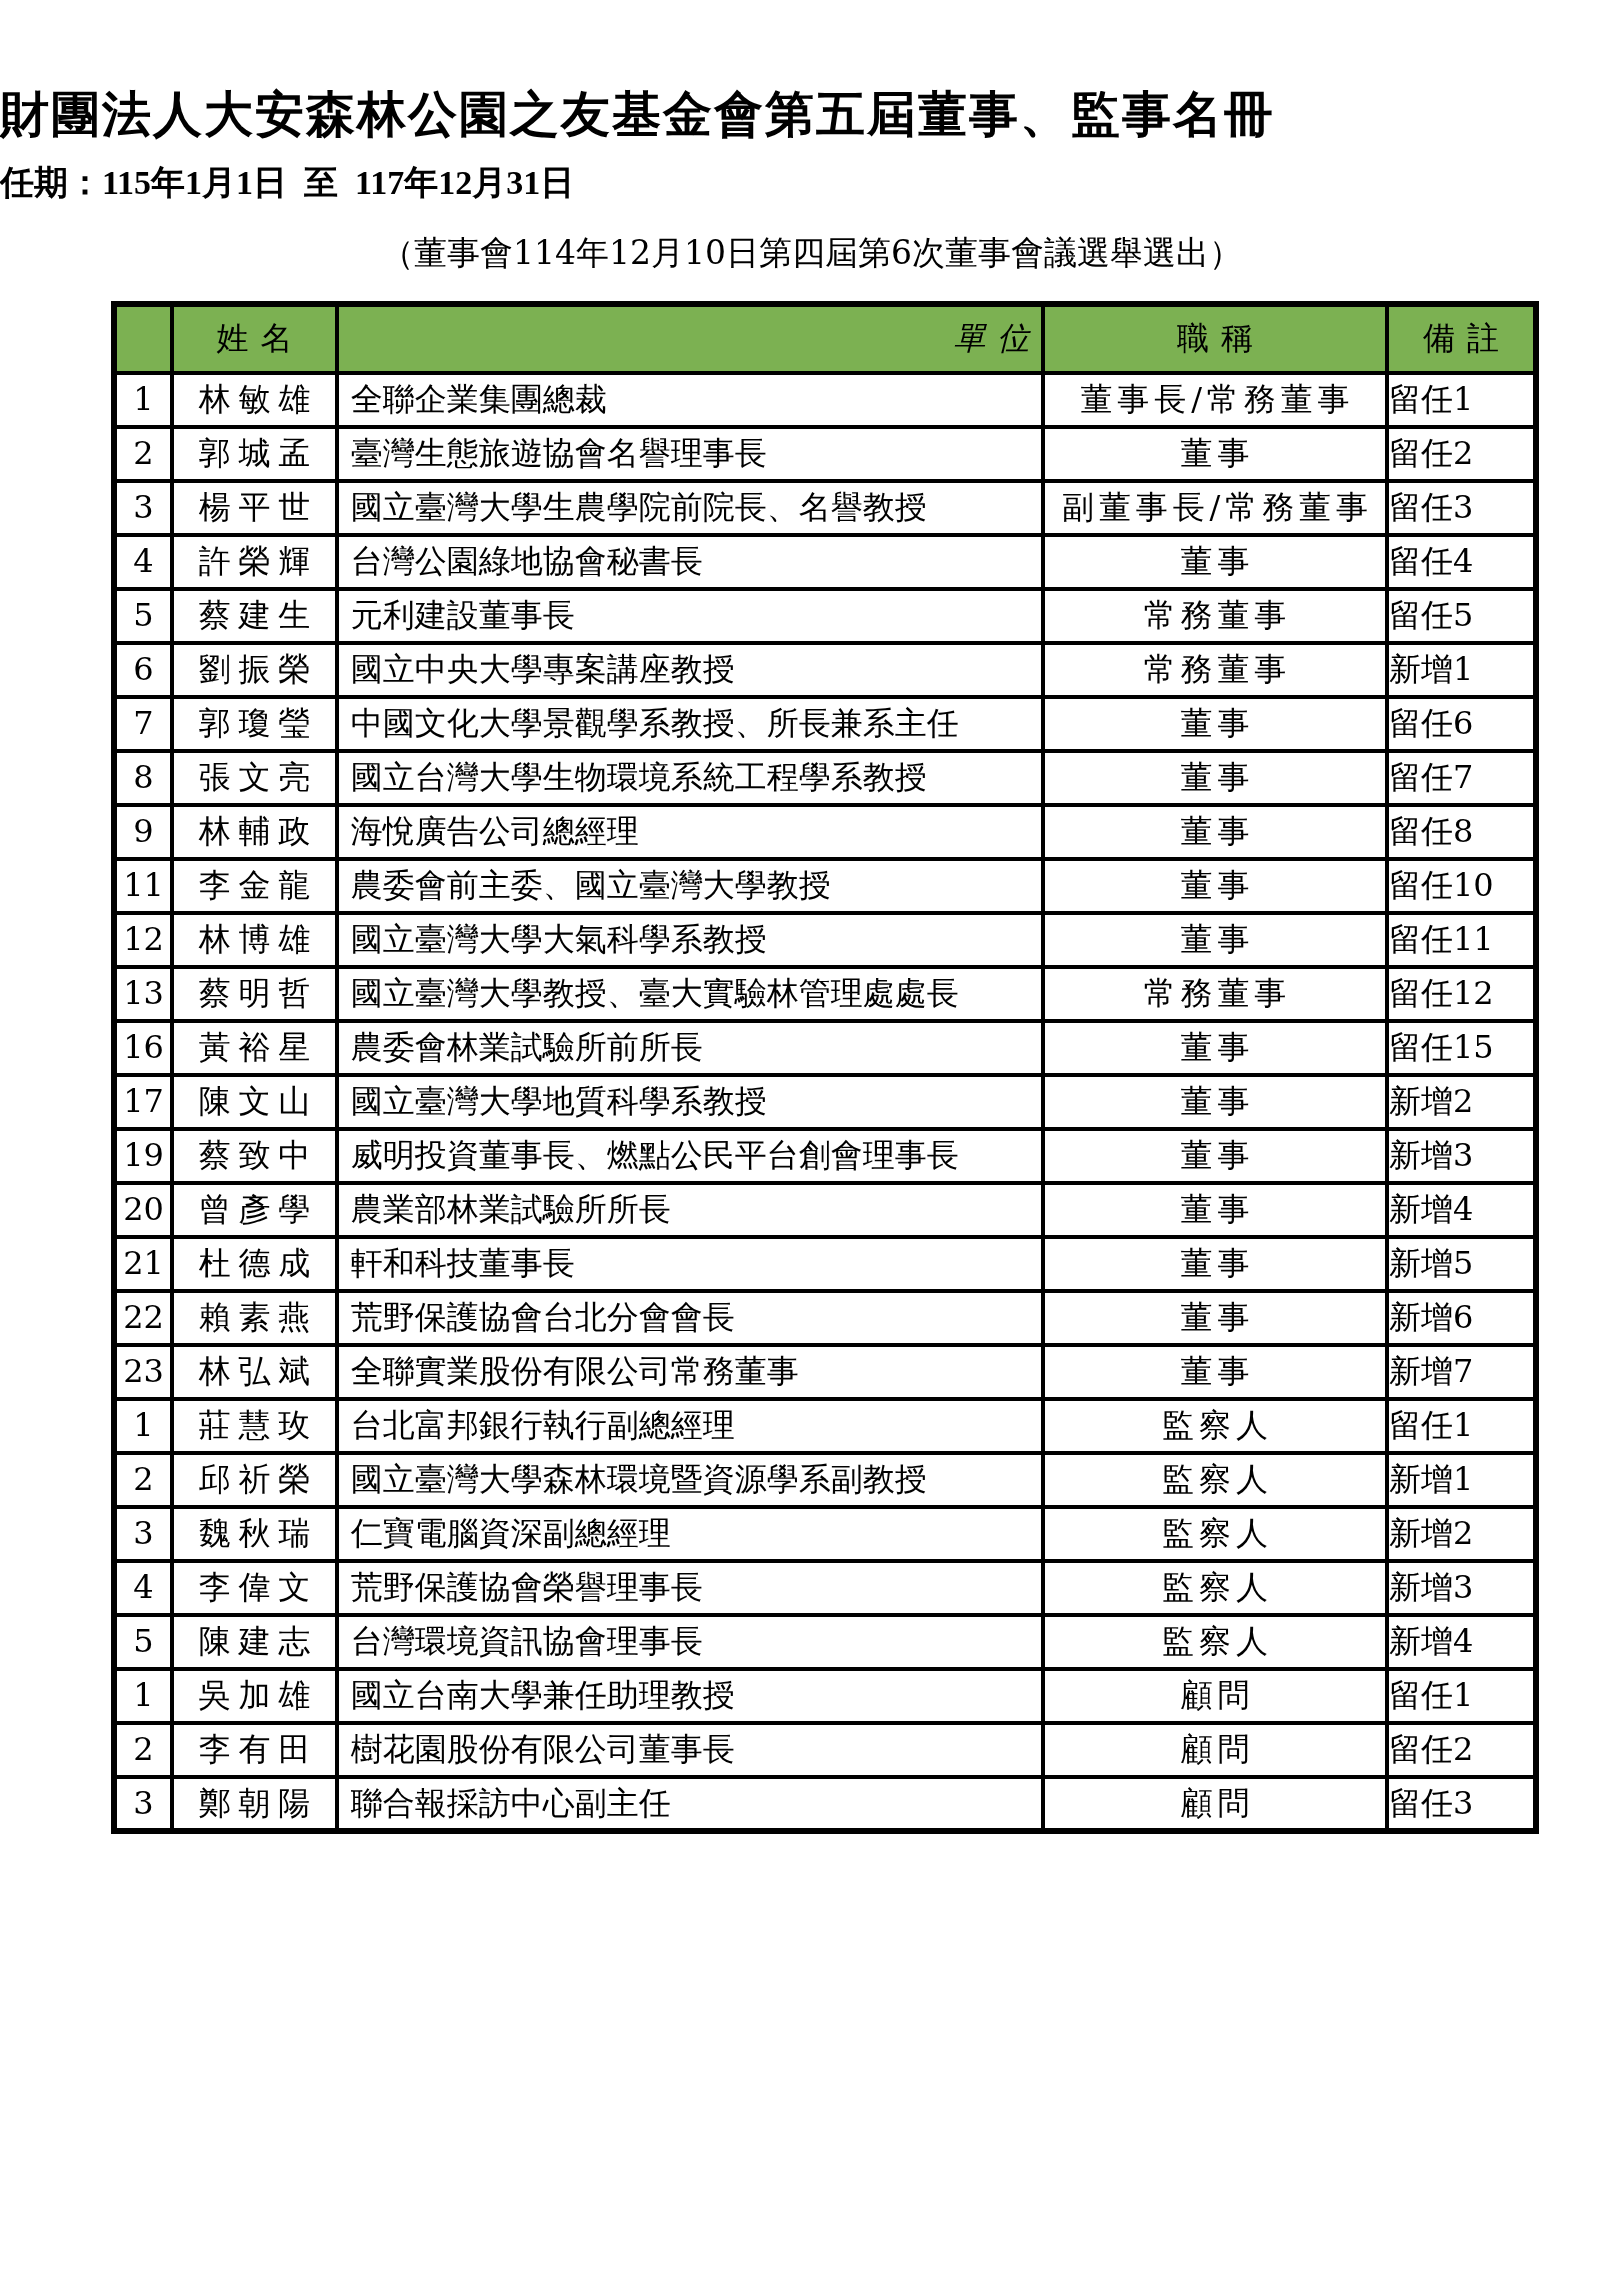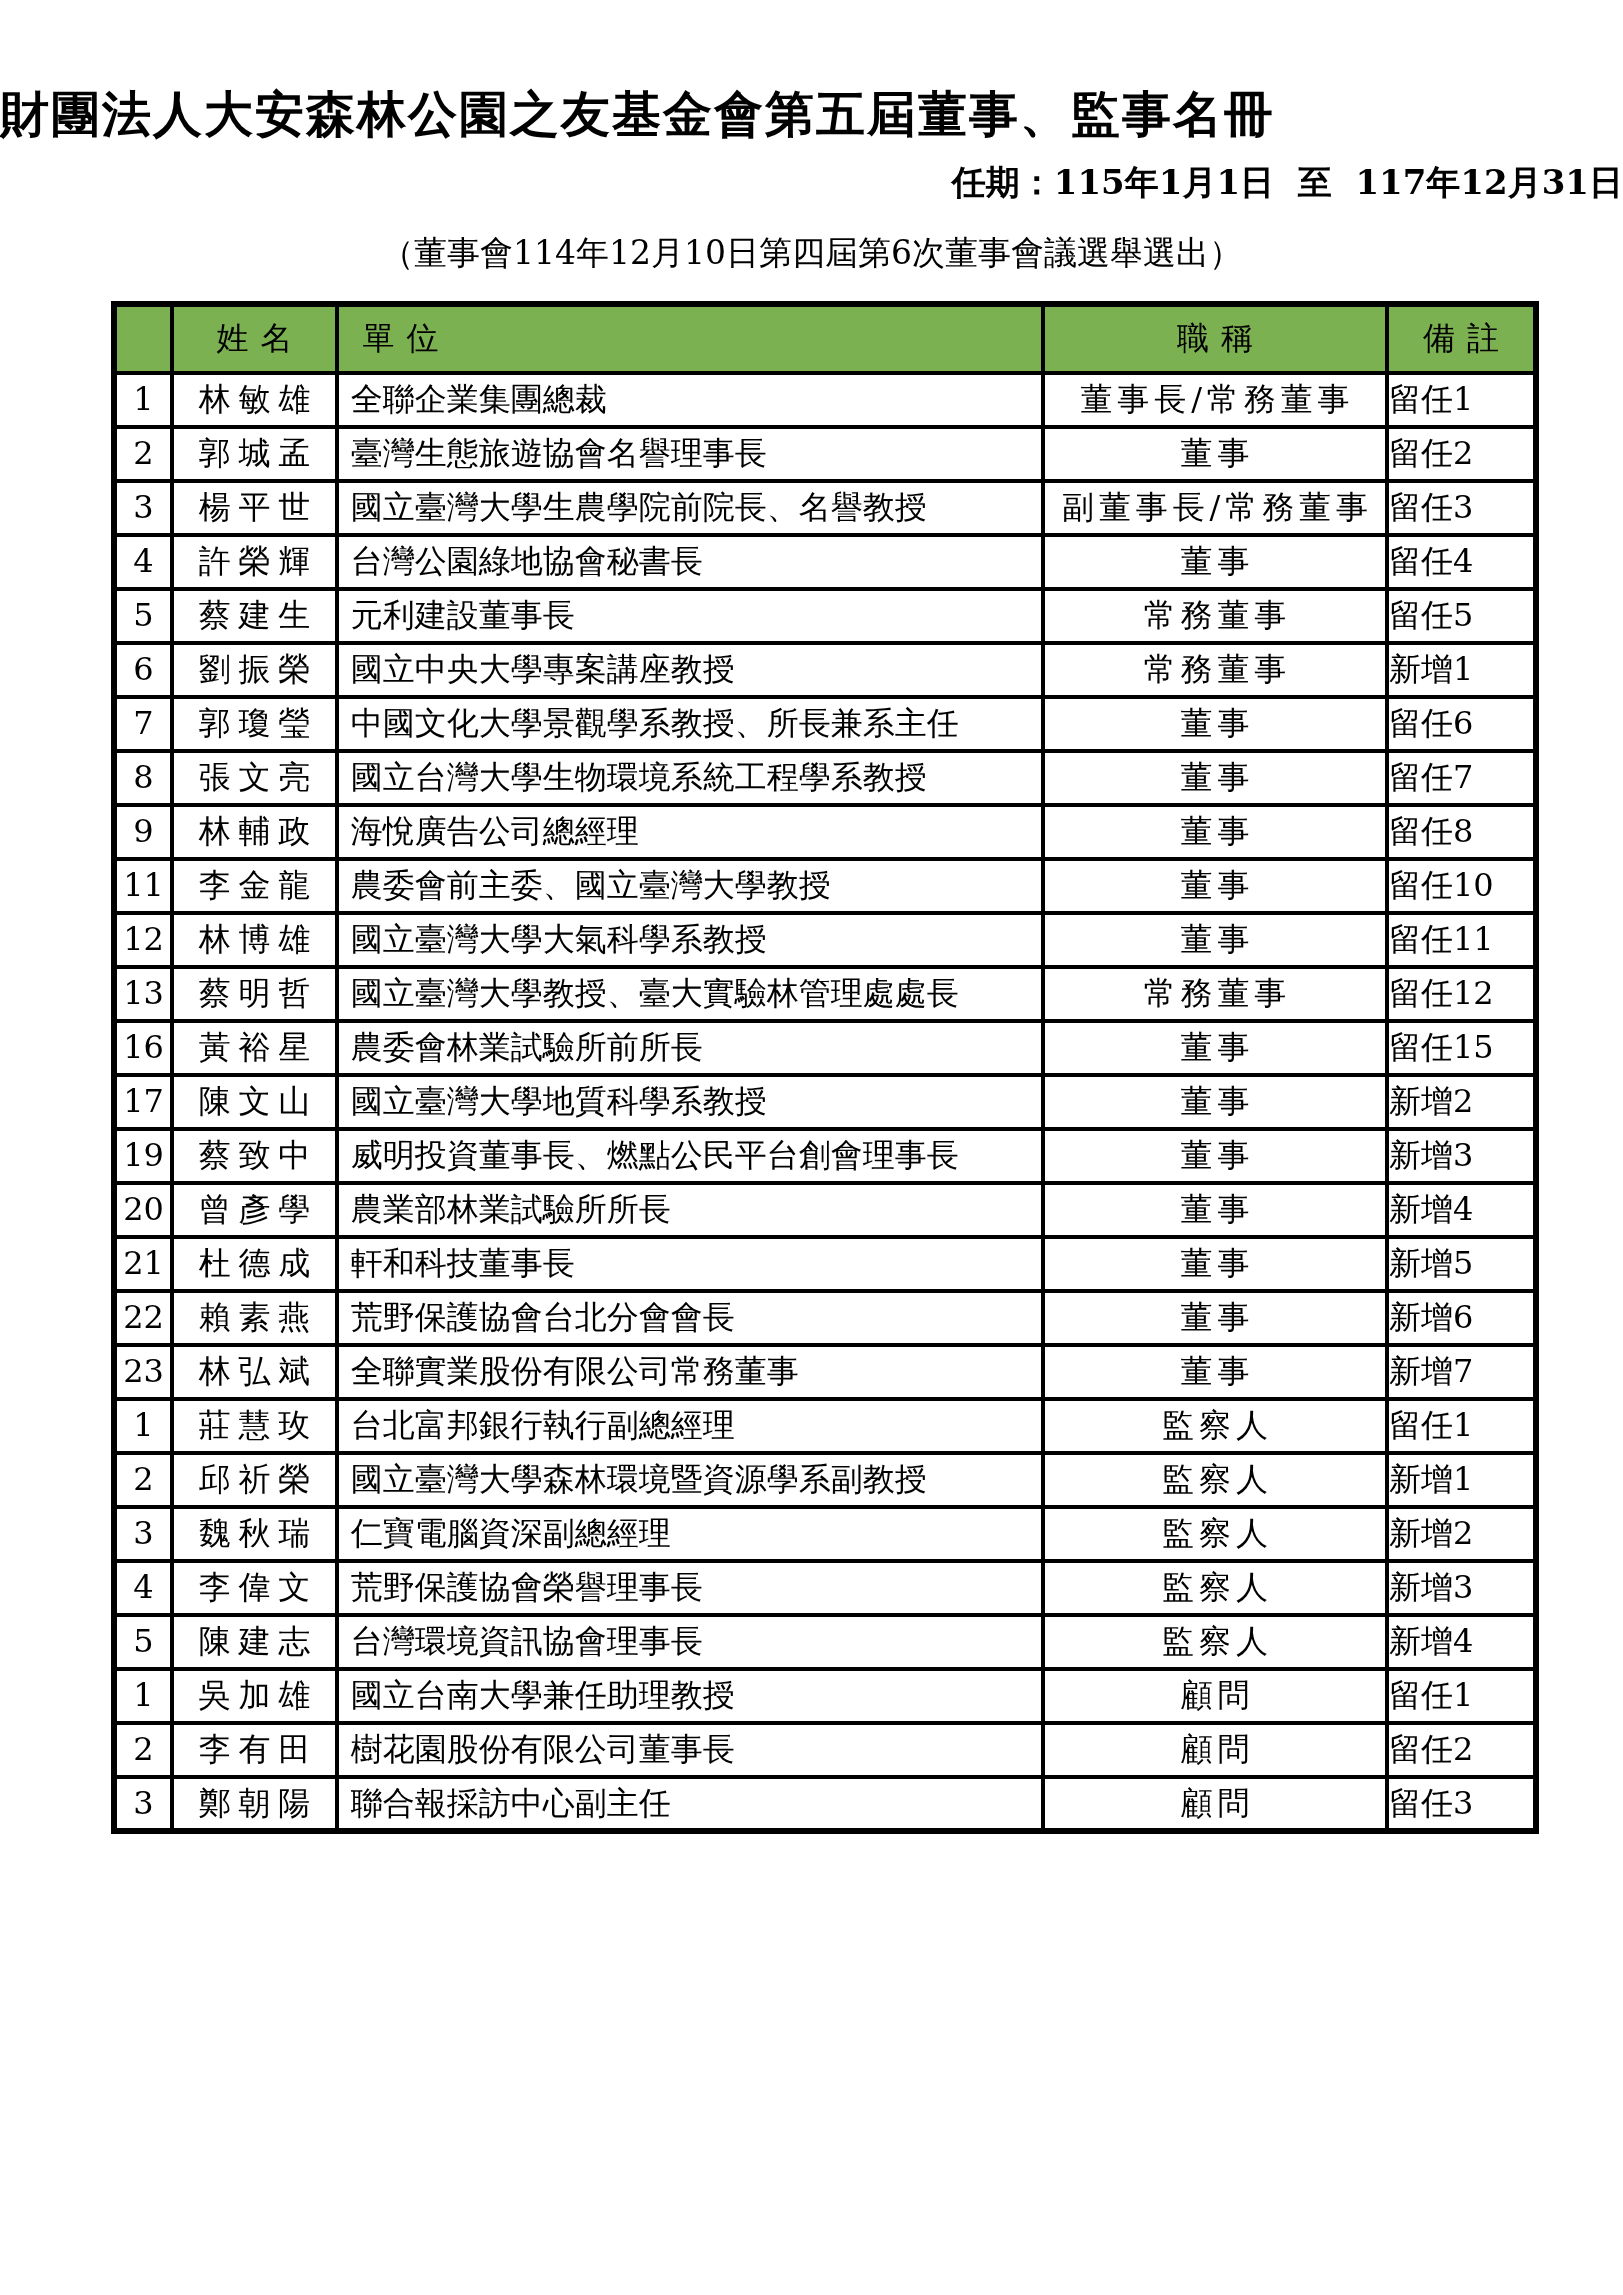--- a/index.html
+++ b/index.html
@@ -19,24 +19,25 @@
   .doc-title{
     padding-top:86px;
     text-align:left;
     font-size:49px;
     font-weight:700;
     letter-spacing:2px;
     line-height:1.15;
   }
   .doc-term{
     margin-top:17.6px;
-    text-align:right;
+    text-align:left;
     font-size:34px;
     font-weight:700;
     white-space:pre-wrap;
+    font-family:Liberation Serif, serif;
   }
   .doc-election{
     margin-top:25.5px;
     text-align:center;
     font-size:33px;
     font-weight:400;
     white-space:pre-wrap;
   }
   table.roster{
     border-collapse:collapse;
@@ -80,21 +81,21 @@
     <col class="c-no">
       <col class="c-name">
       <col class="c-unit">
       <col class="c-title">
       <col class="c-note">
   </colgroup>
   <thead>
     <tr>
       <th class="c-no"></th>
       <th class="c-name">姓名</th>
-      <th class="c-unit" style="text-align:left;">單位</th>
+      <th class="c-unit" style="text-align:right;font-style:italic;">單位</th>
       <th class="c-title">職稱</th>
       <th class="c-note">備註</th>
     </tr>
   </thead>
   <tbody>
     <tr>
         <td class="c-no">1</td>
         <td class="c-name">林敏雄</td>
         <td class="c-unit">全聯企業集團總裁</td>
         <td class="c-title">董事長/常務董事</td>

